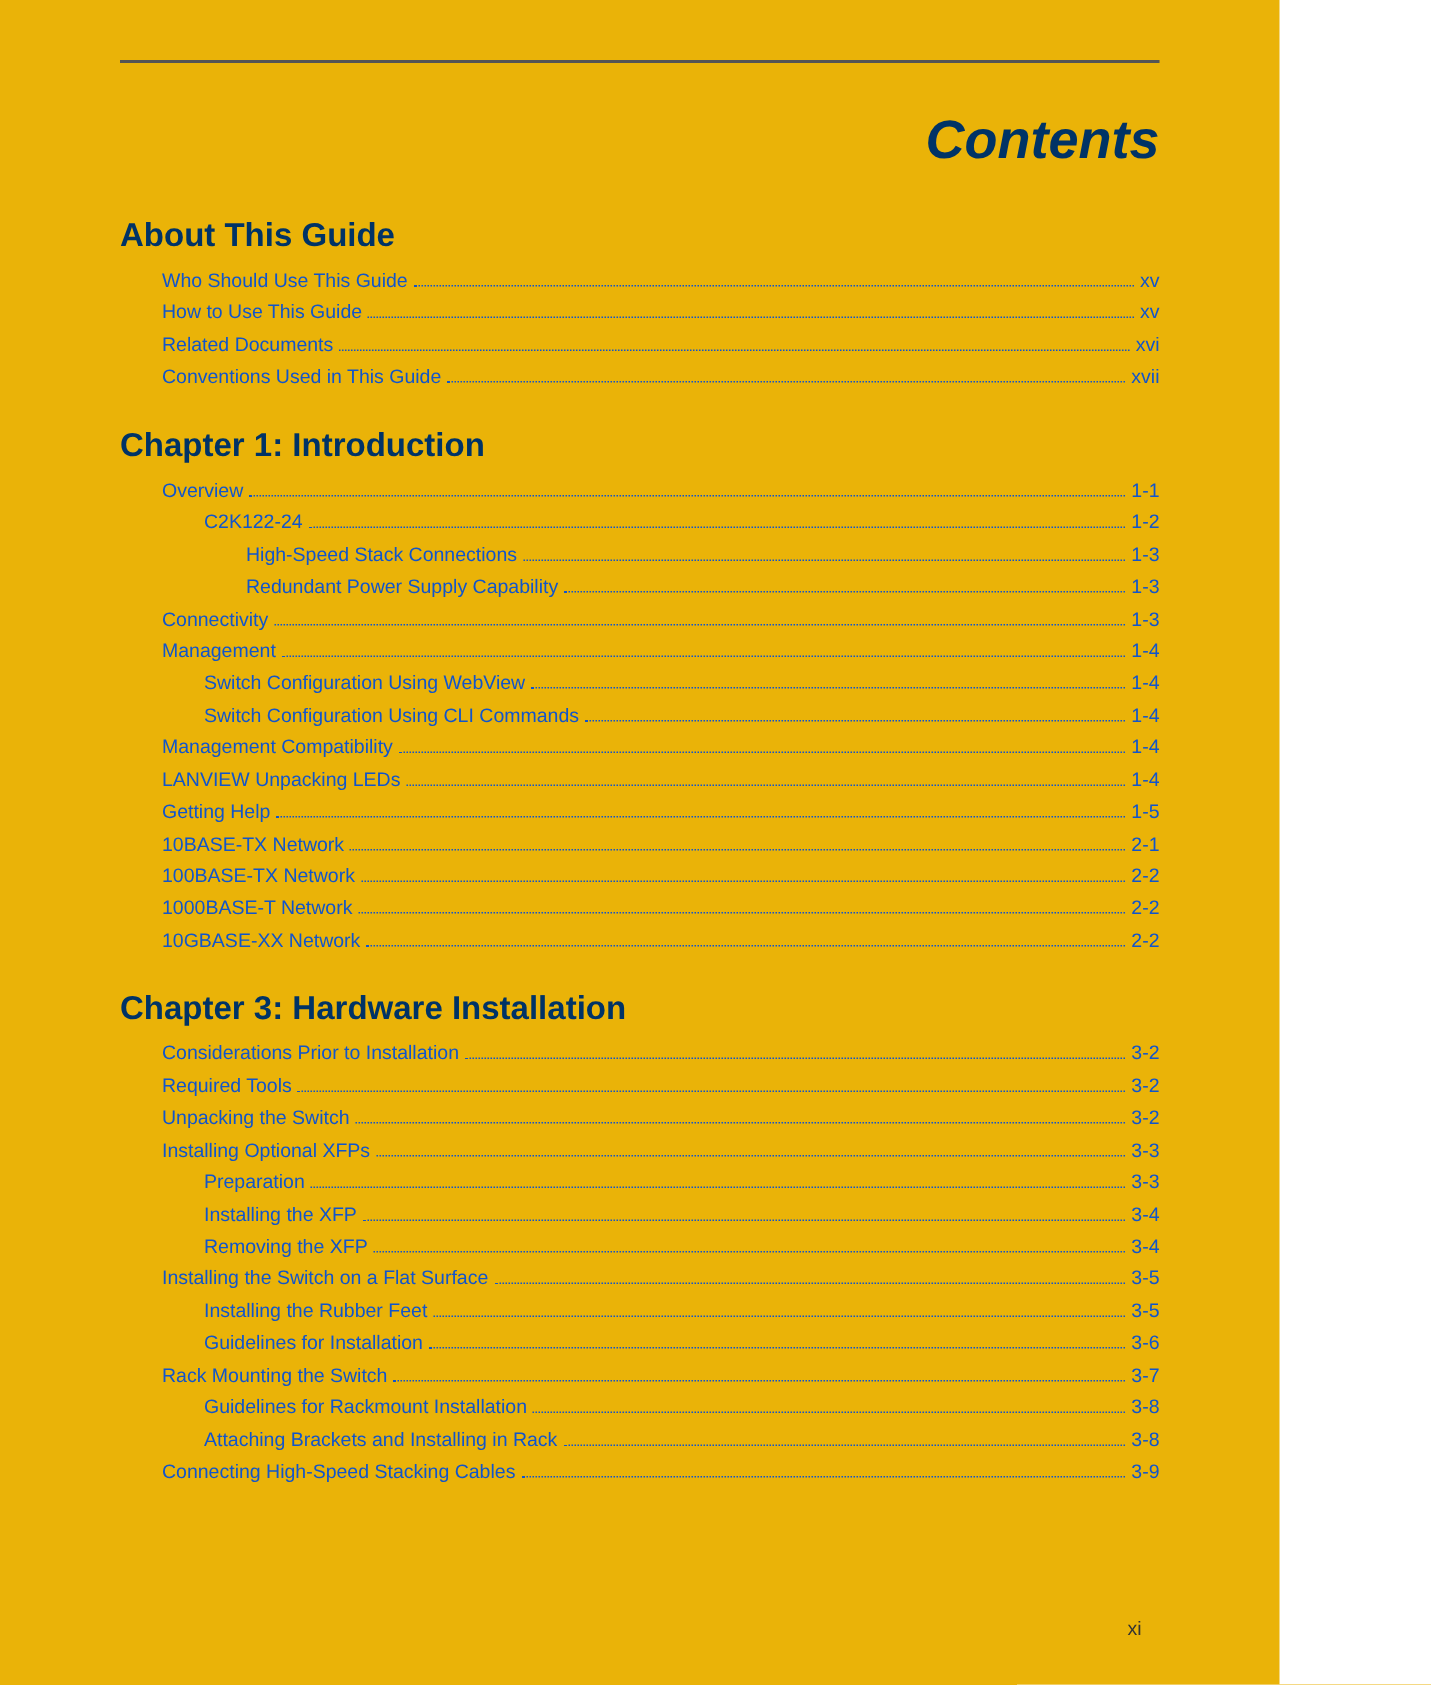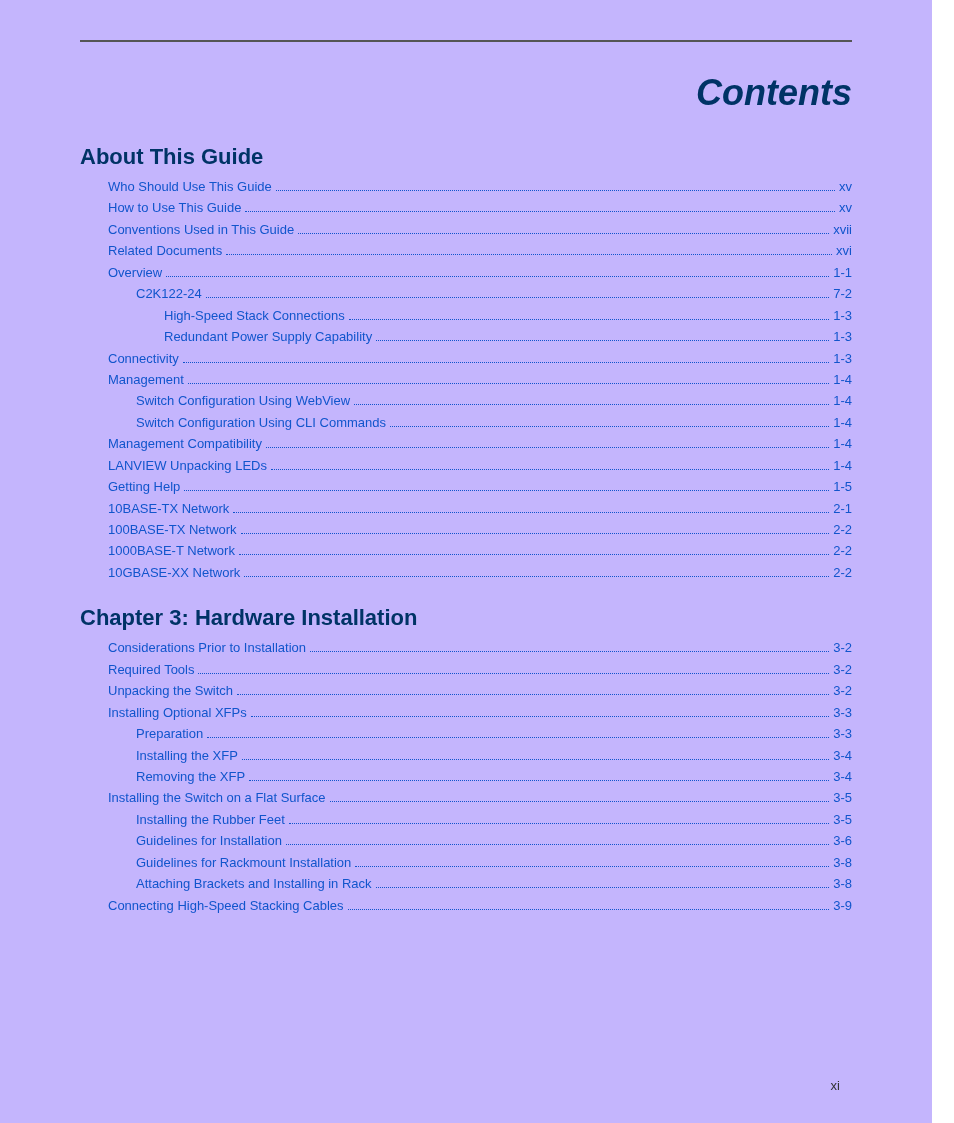--- a/index.html
+++ b/index.html
@@ -5,23 +5,23 @@
     * { margin: 0; padding: 0; box-sizing: border-box; }
     body {
       font-family: Arial, Helvetica, sans-serif;
       background: #fff;
       color: #000;
       width: 954px;
       min-height: 1123px;
       position: relative;
     }
     .page {
-      width: 932px;
+      width: 853px;
       min-height: 1123px;
-      background: #c4b5fd;
+      background: #eab308;
       padding: 40px 80px 60px 80px;
       position: relative;
     }
     .top-border {
       border-top: 2px solid #555;
       margin-bottom: 30px;
     }
     .page-title {
       text-align: right;
       font-size: 36px;
@@ -85,38 +85,39 @@
         <span class="entry-label">Who Should Use This Guide</span>
         <span class="dots"></span>
         <span class="page-num">xv</span>
       </div>
       <div class="toc-entry indent-1">
         <span class="entry-label">How to Use This Guide</span>
         <span class="dots"></span>
         <span class="page-num">xv</span>
       </div>
       <div class="toc-entry indent-1">
+        <span class="entry-label">Related Documents</span>
+        <span class="dots"></span>
+        <span class="page-num">xvi</span>
+      </div>
+      <div class="toc-entry indent-1">
         <span class="entry-label">Conventions Used in This Guide</span>
         <span class="dots"></span>
         <span class="page-num">xvii</span>
       </div>
-      <div class="toc-entry indent-1">
-        <span class="entry-label">Related Documents</span>
-        <span class="dots"></span>
-        <span class="page-num">xvi</span>
-      </div>
+      <div class="chapter-heading">Chapter 1: Introduction</div>
       <div class="toc-entry indent-1">
         <span class="entry-label">Overview</span>
         <span class="dots"></span>
         <span class="page-num">1-1</span>
       </div>
       <div class="toc-entry indent-2">
         <span class="entry-label">C2K122-24</span>
         <span class="dots"></span>
-        <span class="page-num">7-2</span>
+        <span class="page-num">1-2</span>
       </div>
       <div class="toc-entry indent-3">
         <span class="entry-label">High-Speed Stack Connections</span>
         <span class="dots"></span>
         <span class="page-num">1-3</span>
       </div>
       <div class="toc-entry indent-3">
         <span class="entry-label">Redundant Power Supply Capability</span>
         <span class="dots"></span>
         <span class="page-num">1-3</span>
@@ -220,20 +221,25 @@
       <div class="toc-entry indent-2">
         <span class="entry-label">Installing the Rubber Feet</span>
         <span class="dots"></span>
         <span class="page-num">3-5</span>
       </div>
       <div class="toc-entry indent-2">
         <span class="entry-label">Guidelines for Installation</span>
         <span class="dots"></span>
         <span class="page-num">3-6</span>
       </div>
+      <div class="toc-entry indent-1">
+        <span class="entry-label">Rack Mounting the Switch</span>
+        <span class="dots"></span>
+        <span class="page-num">3-7</span>
+      </div>
       <div class="toc-entry indent-2">
         <span class="entry-label">Guidelines for Rackmount Installation</span>
         <span class="dots"></span>
         <span class="page-num">3-8</span>
       </div>
       <div class="toc-entry indent-2">
         <span class="entry-label">Attaching Brackets and Installing in Rack</span>
         <span class="dots"></span>
         <span class="page-num">3-8</span>
       </div>

